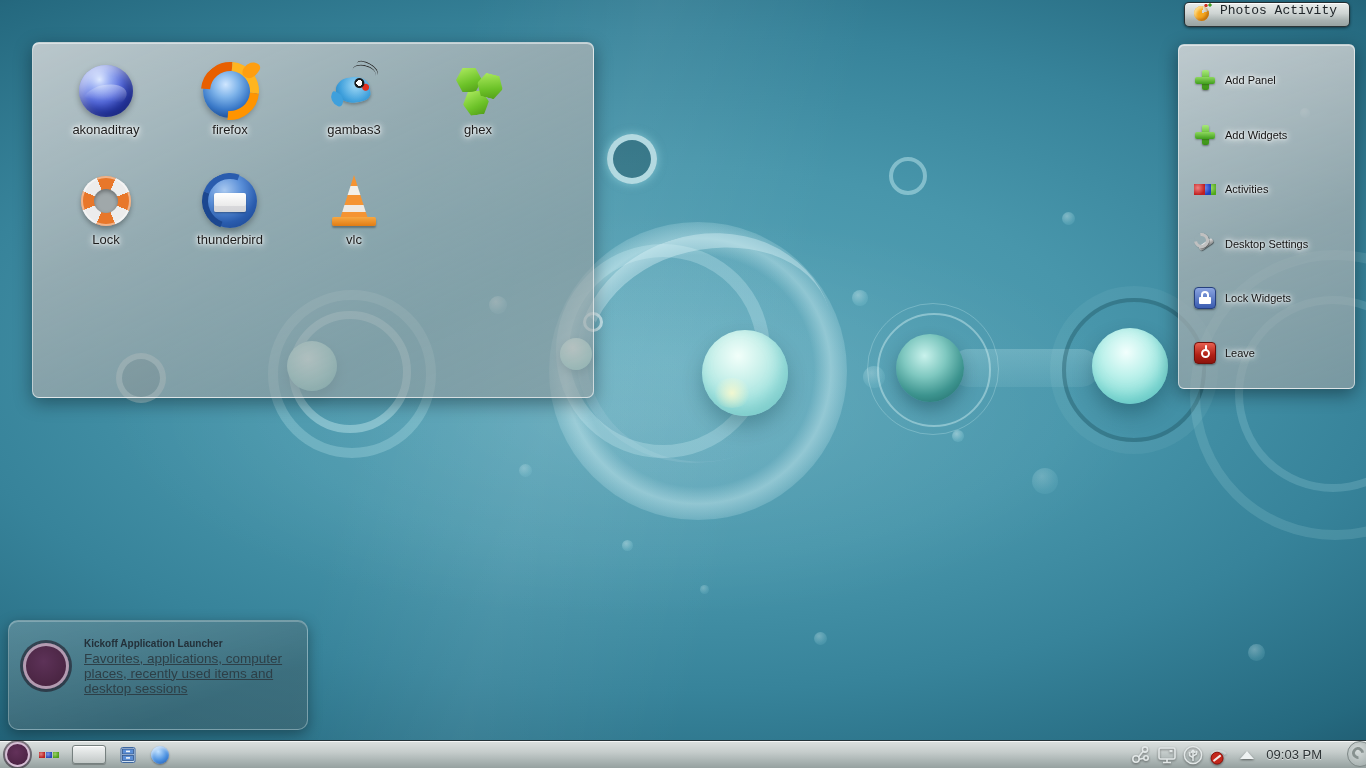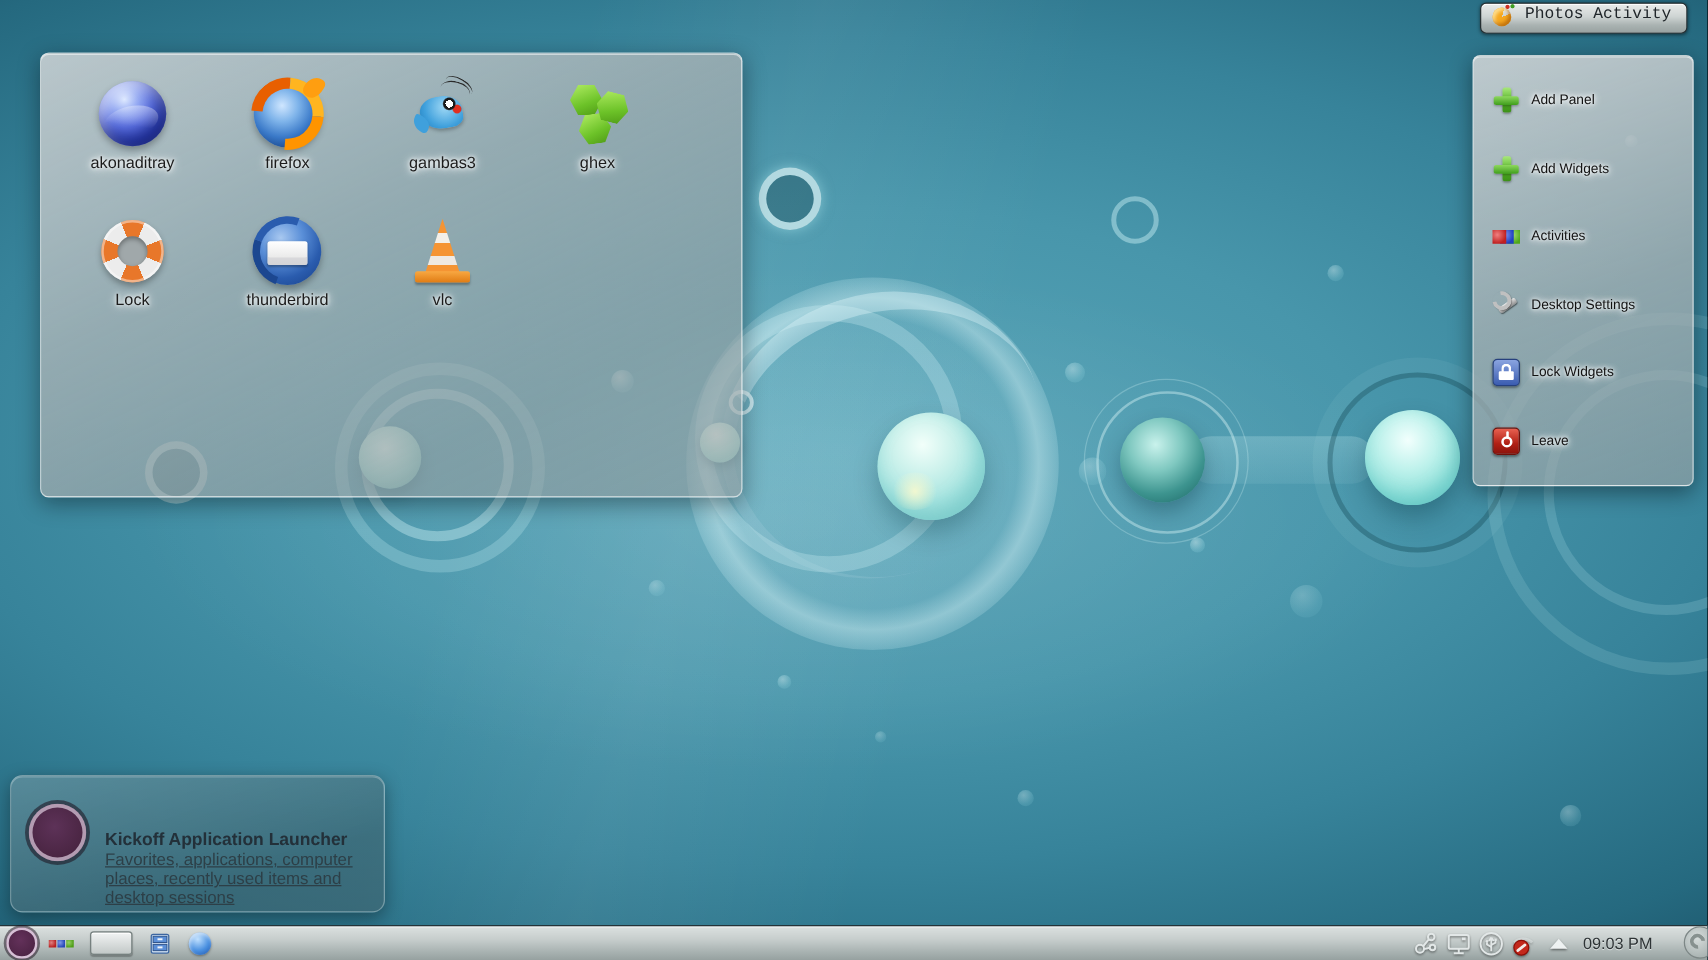--- a/index.html
+++ b/index.html
@@ -180,21 +180,21 @@
 
   
   .ktooltip{position:absolute;left:8px;top:620px;width:300px;height:110px;z-index:12;border-radius:10px;
     background:linear-gradient(160deg, rgba(150,170,175,.40), rgba(70,95,102,.48) 70%);
     border:1px solid rgba(220,235,238,.35);
     box-shadow:0 4px 14px rgba(0,0,0,.35), inset 0 1px 0 rgba(255,255,255,.25);
     display:flex;gap:15px;padding:17px 14px;box-sizing:border-box;align-items:flex-start;}
   .tt-icon{width:46px;height:46px;border-radius:50%;margin-top:5px;flex:0 0 auto;
     background:radial-gradient(circle at 45% 40%, #5d3258, #47233f 75%);
     box-shadow:inset 0 0 0 3px rgba(205,185,205,.8), 0 0 0 3px rgba(28,14,28,.55);}
-  .tt-title{font-size:14px;font-weight:bold;color:#233039;line-height:1.15;margin-top:25px;}
+  .tt-title{font-size:10px;font-weight:bold;color:#233039;line-height:1.15;}
   .tt-body{font-size:13.5px;color:#2d3f47;line-height:1.12;margin-top:1px;max-width:212px;text-decoration:underline;}
 
   
   .panel{position:absolute;left:0;right:0;bottom:0;height:27px;z-index:20;
     background:linear-gradient(180deg,#dce1e0 0%,#c6cdcc 40%,#a9b3b2 75%,#96a1a0 100%);
     border-top:1px solid rgba(15,32,38,.85);
     box-shadow:inset 0 1px 0 rgba(255,255,255,.7);
     display:flex;align-items:center;justify-content:space-between;}
   .pleft{display:flex;align-items:center;height:100%;padding-left:3px;}
   .pk-kickoff{width:25px;height:25px;border-radius:50%;margin:0 2px;cursor:default;

